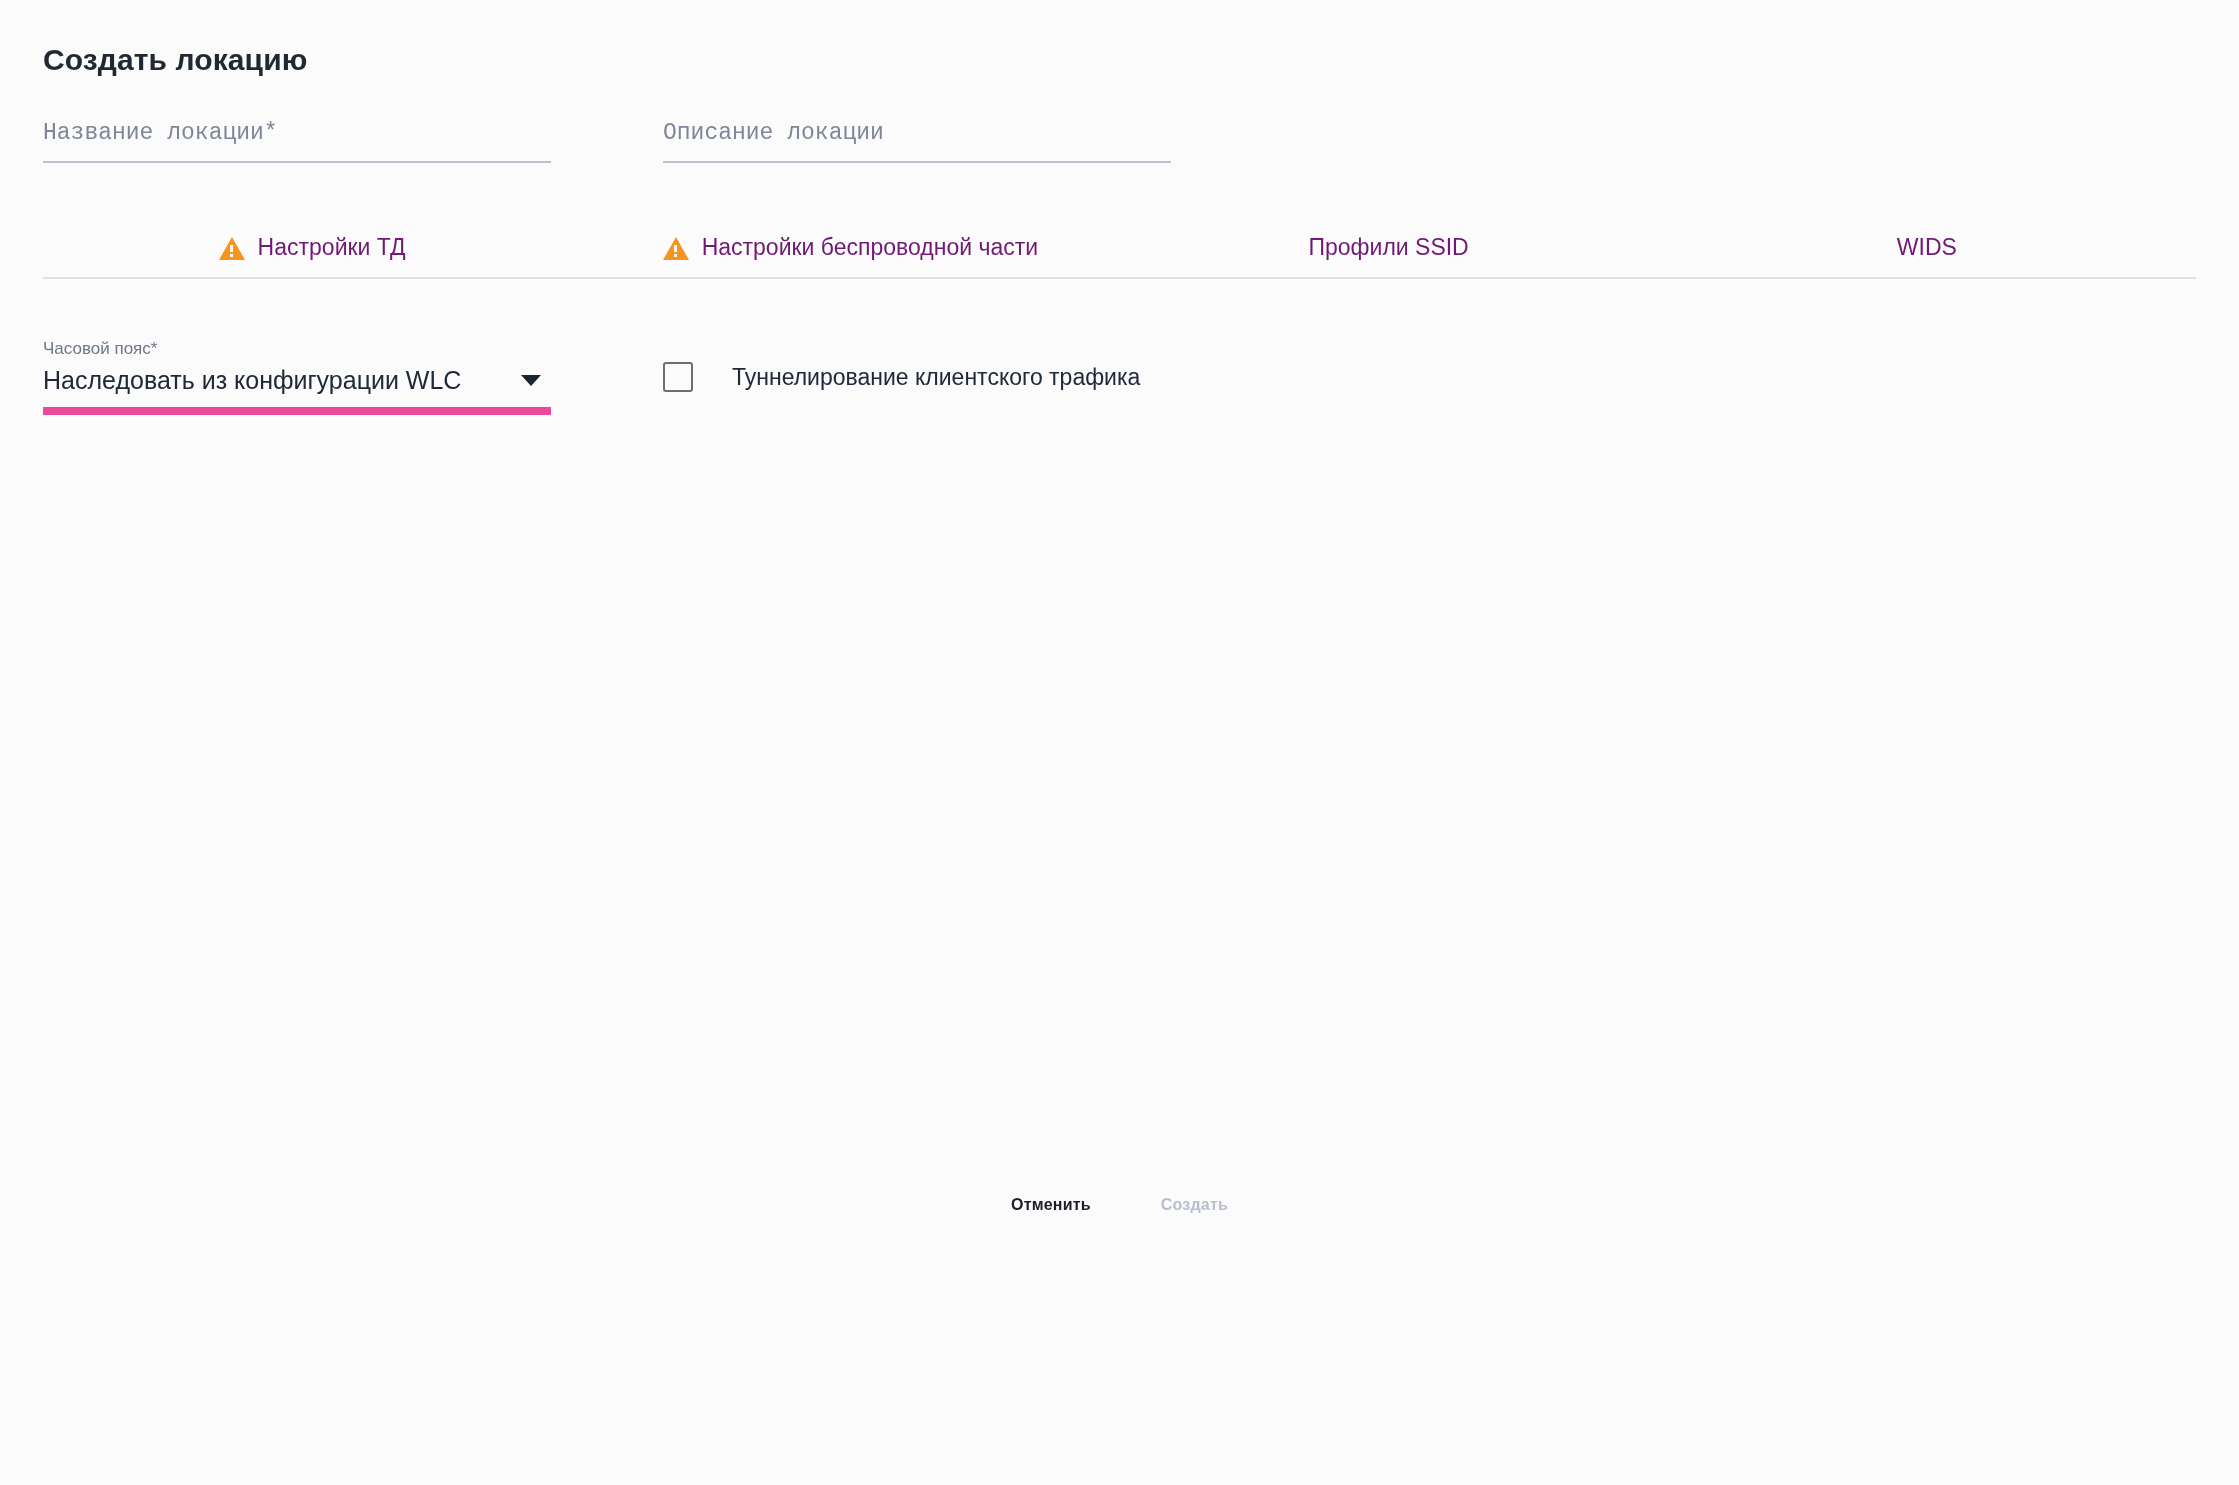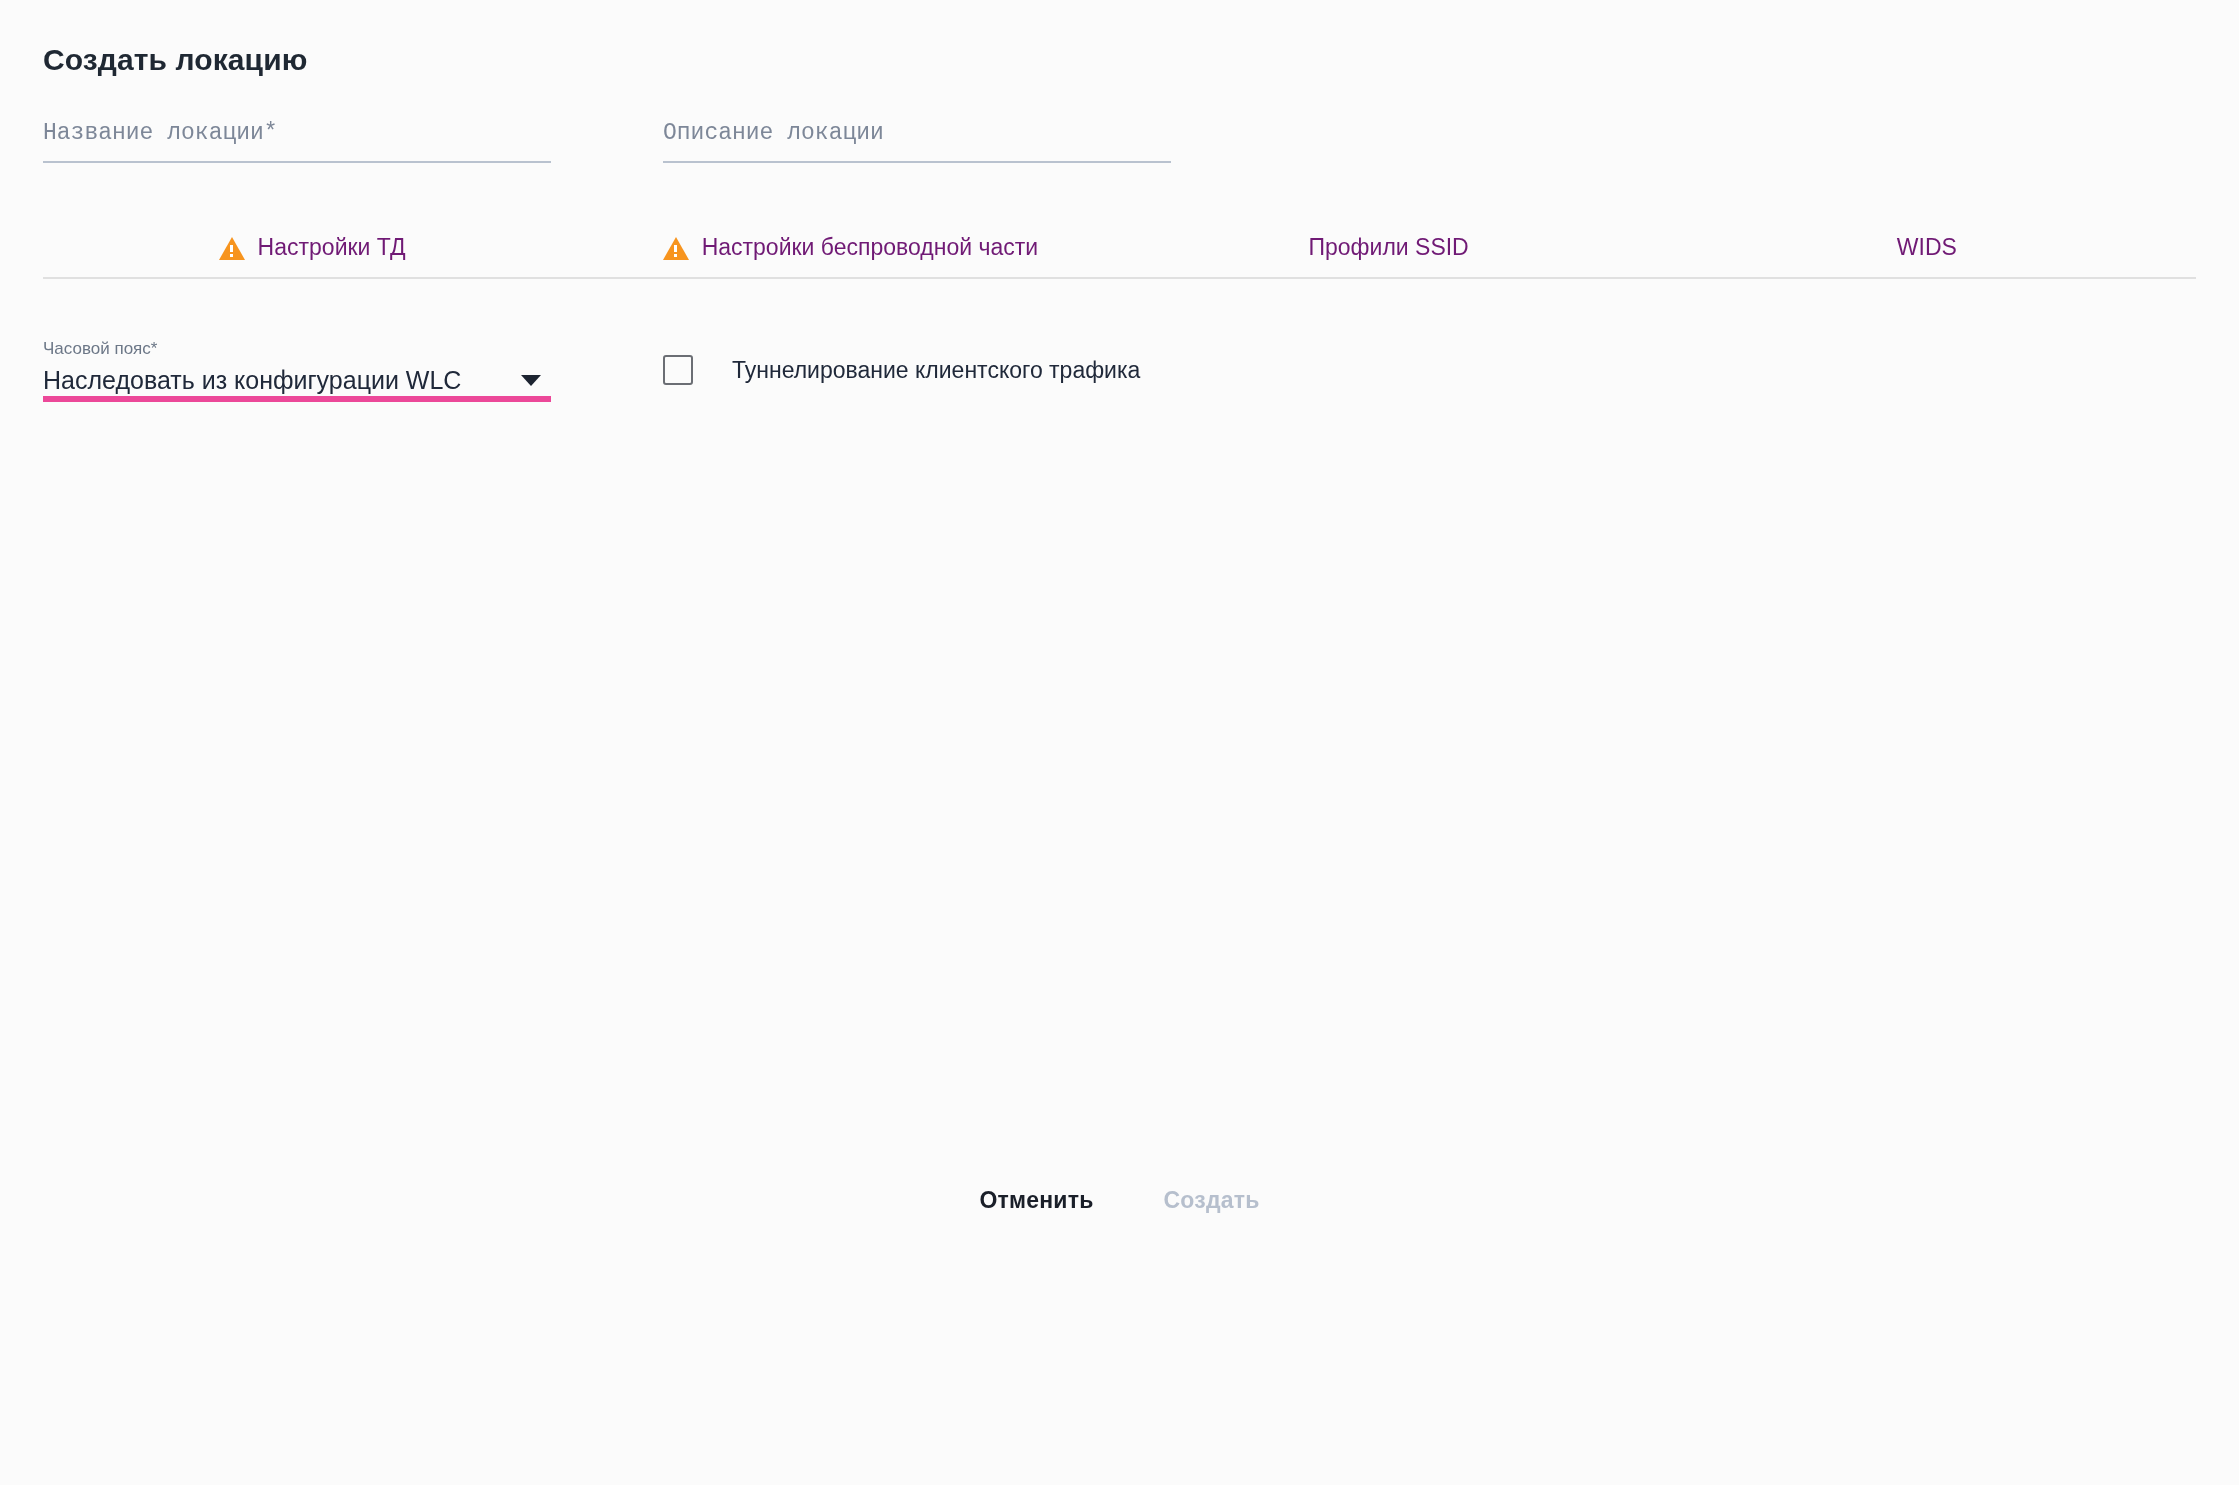--- a/index.html
+++ b/index.html
@@ -139,21 +139,22 @@
     font-size: 17px;
     color: #6c7787;
     line-height: 20px;
     margin-bottom: 5px;
   }
 
   .select-control {
     display: flex;
     align-items: center;
     justify-content: space-between;
-    border-bottom: 6px solid #ec4899;
+    border-bottom: 8px solid #ec4899;
+    padding-bottom: 11px;
     cursor: pointer;
   }
 
   .select-value {
     font-size: 25px;
     color: #20293a;
     line-height: 32px;
   }
 
   .caret {
@@ -198,21 +199,21 @@
     display: flex;
     justify-content: center;
     align-items: center;
     gap: 62px;
   }
 
   .btn {
     background: transparent;
     border: 0;
     font-family: inherit;
-    font-size: 23px;
+    font-size: 16px;
     font-weight: 600;
     letter-spacing: 0.2px;
     cursor: pointer;
     padding: 8px 4px;
   }
   .btn-cancel { color: #1a1f29; }
   .btn-create { color: #b6bfcd; cursor: default; }
 </style>
 </head>
 <body>

